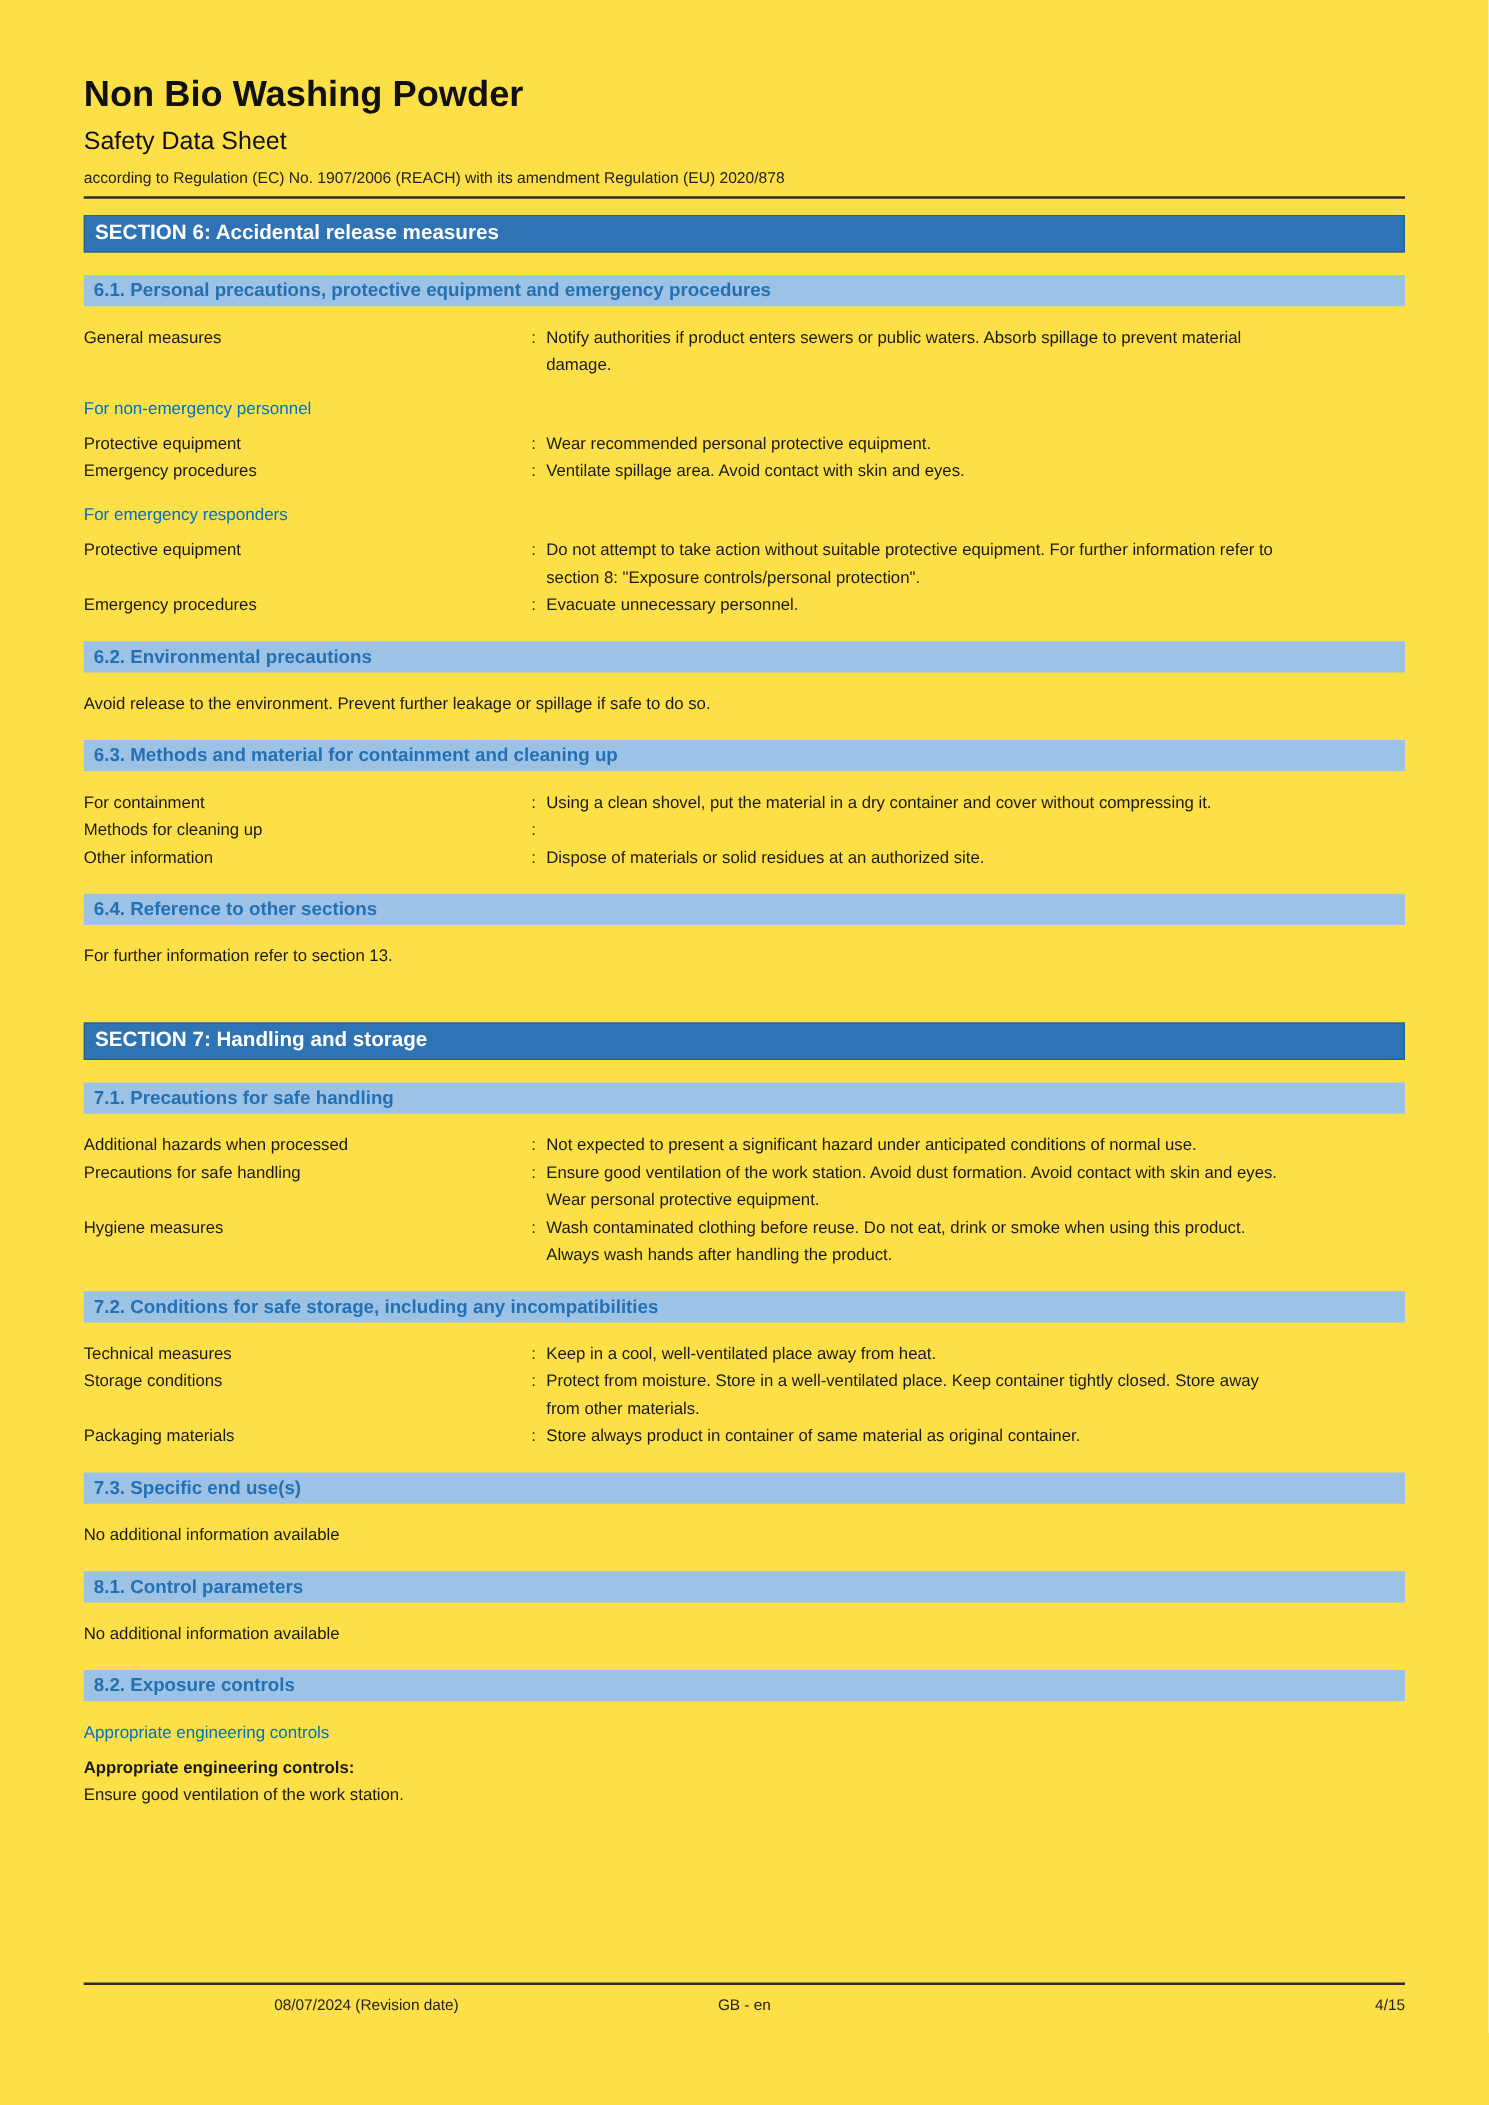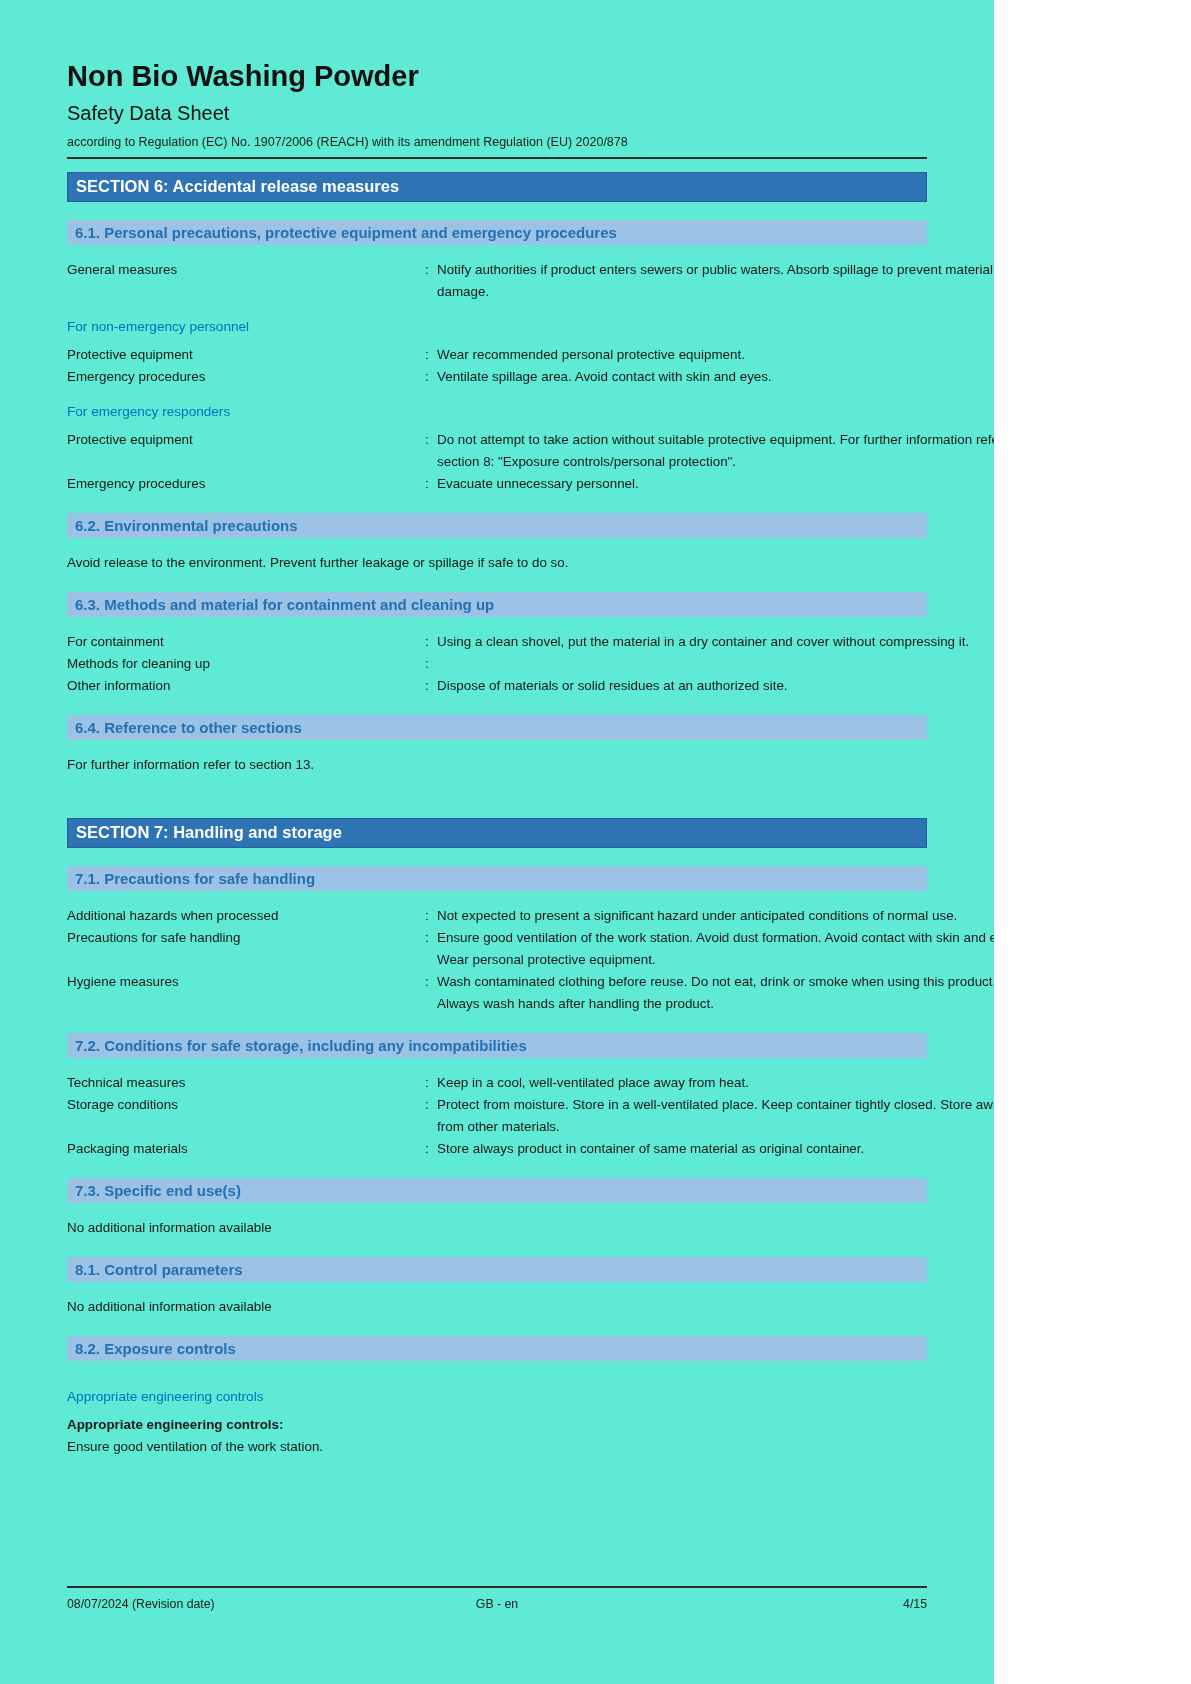--- a/index.html
+++ b/index.html
@@ -1,20 +1,20 @@
 <!DOCTYPE html>
 <html><head>
 <meta charset="utf-8">
 <style>
   html,body { margin:0; padding:0; background:#ffffff; }
   .page {
     position:relative;
-    width:994px;
+    width:1191px;
     height:1684px;
-    background:#5eead4;
+    background:#fde047;
     font-family:"Liberation Sans", sans-serif;
     color:#1a1a1a;
     overflow:hidden;
   }
   .content { padding:60px 67px 0 67px; }
 
   .title { font-size:29px; font-weight:bold; margin:0; color:#111; }
   .doctype { font-size:20px; margin:9px 0 0 0; color:#111; }
   .reg { font-size:12.5px; margin:10px 0 0 0; color:#222; }
   .toprule { border:none; border-top:2px solid #2b2b2b; margin:8px 0 0 0; }
@@ -67,21 +67,21 @@
     left:67px;
     right:67px;
     top:1586px;
     border-top:2px solid #2b2b2b;
     padding-top:9px;
     display:flex;
     align-items:baseline;
     font-size:12.3px;
     color:#222;
   }
-  .footer .left  { width:300px; text-align:left; }
+  .footer .left  { width:300px; text-align:right; }
   .footer .center{ flex:1; text-align:center; }
   .footer .right { width:300px; text-align:right; }
 </style>
 </head>
 <body>
 
 <div class="page">
   <div class="content">
 
     <h1 class="title">Non Bio Washing Powder</h1>
@@ -187,21 +187,21 @@
     </div>
 
     <div class="subbar">7.3. Specific end use(s)</div>
     <div class="para">No additional information available</div>
 
 
     <div class="subbar">8.1. Control parameters</div>
     <div class="para">No additional information available</div>
 
     <div class="subbar">8.2. Exposure controls</div>
-    <div class="subhead" style="margin-top:28px;">Appropriate engineering controls</div>
+    <div class="subhead" style="margin-top:17px;">Appropriate engineering controls</div>
     <div class="boldhead">Appropriate engineering controls:</div>
     <div class="plain">Ensure good ventilation of the work station.</div>
 
   </div>
 
   <div class="footer">
     <div class="left">08/07/2024 (Revision date)</div>
     <div class="center">GB - en</div>
     <div class="right">4/15</div>
   </div>

